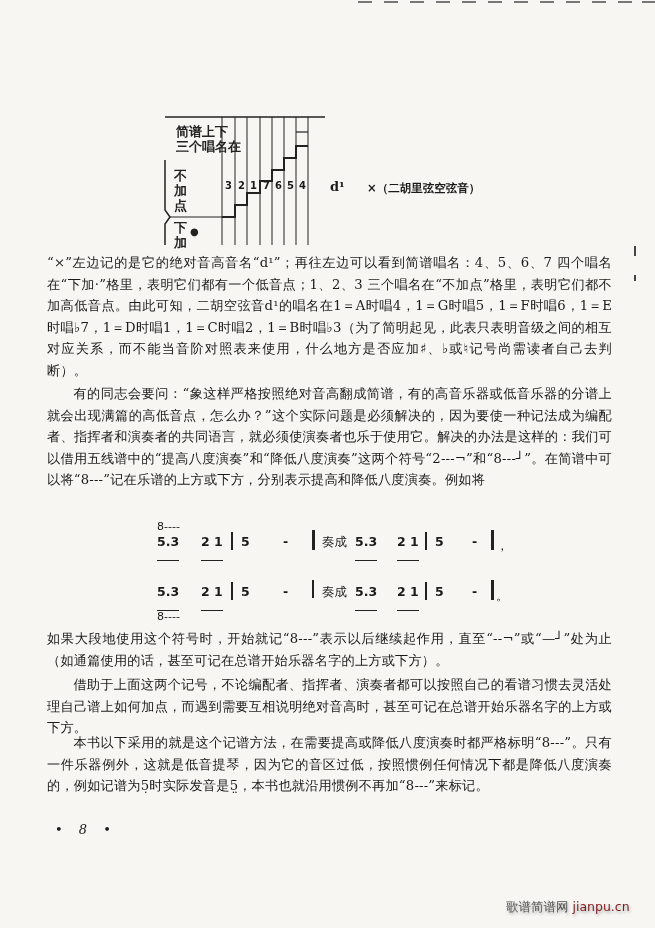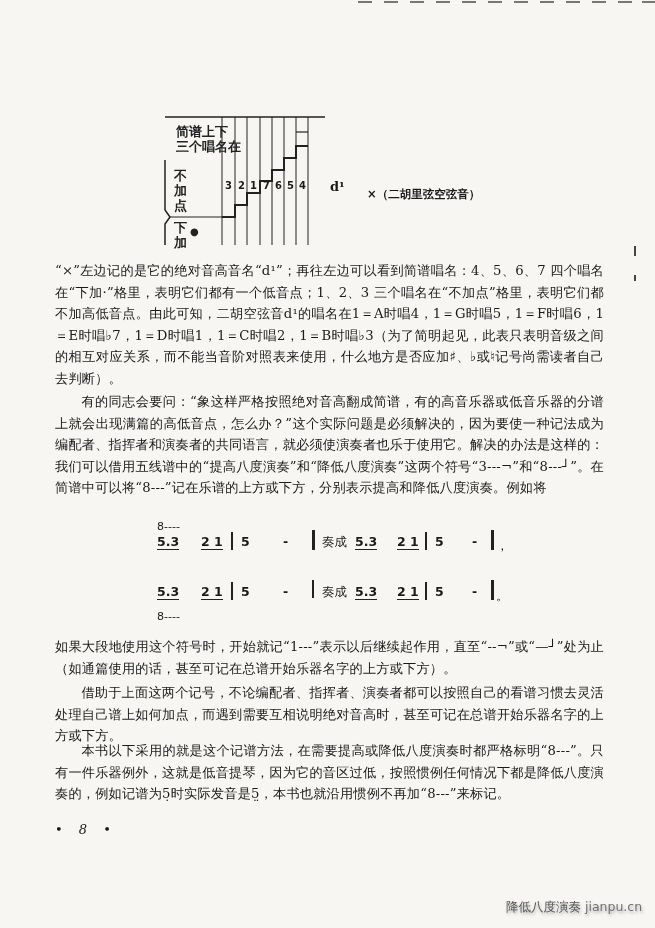--- a/index.html
+++ b/index.html
@@ -11,40 +11,40 @@
     }
     .top-dashes { position: absolute; top: 0; left: 350px; width: 305px; height: 10px; }
     .top-dashes span { position: absolute; top: 1px; height: 2px; width: 14px; background: #777; }
 
     
     .diagram { position: absolute; left: 150px; top: 100px; width: 340px; height: 145px; }
     .diagram .key-title { position: absolute; left: 28px; top: 0; font-size: 12px; font-weight: bold; letter-spacing: 1px; font-family: "DejaVu Sans", sans-serif; }
     .diagram .lbl { position: absolute; font-size: 13px; line-height: 15px; font-family: "DejaVu Sans", sans-serif; font-weight: bold; color: #222; }
     .diagram .num { position: absolute; font-size: 10px; font-weight: bold; font-family: "DejaVu Sans", sans-serif; top: 80px; }
     .diagram .pitch { position: absolute; left: 180px; top: 79px; font-size: 13px; font-weight: bold; font-family: "DejaVu Serif", serif; }
-    .diagram .open-note { position: absolute; left: 217px; top: 81px; font-size: 11.5px; font-weight: bold; font-family: "DejaVu Sans", sans-serif; margin-top: 6px; }
+    .diagram .open-note { position: absolute; left: 217px; top: 81px; font-size: 11.5px; font-weight: bold; font-family: "DejaVu Sans", sans-serif; }
 
     
     .text { position: absolute; left: 47px; width: 565px; font-size: 13.2px; line-height: 21.6px; letter-spacing: 0.2px; }
-    .para { margin: 8px; text-align: justify; }
+    .para { margin: 0; text-align: justify; }
     .indent { text-indent: 2em; }
 
     
     .music { position: absolute; left: 155px; top: 520px; width: 340px; height: 105px; font-family: "DejaVu Sans", sans-serif; font-weight: bold; font-size: 12.5px; }
     .m-row { position: absolute; left: 0; height: 24px; width: 340px; }
     .m-row span { position: absolute; }
     .oct { position: absolute; font-size: 11px; font-weight: normal; font-family: "DejaVu Sans", sans-serif; }
-    .ul1 { border-bottom: 1.5px solid #222; padding-bottom: 0; }
+    .ul1 { border-bottom: 1.5px solid #222; padding-bottom: 11px; }
     .bar { width: 1.5px; height: 18px; background: #222; display: inline-block; }
     .endbar { width: 3px; height: 20px; background: #222; display: inline-block; }
     .cn { font-family: "DejaVu Serif", serif; font-weight: normal; }
 
     .page-num { position: absolute; left: 55px; top: 822px; font-size: 13px; font-style: italic; letter-spacing: 6px; }
     .watermark { position: absolute; left: 506px; top: 899px; font-size: 12.5px; color: #555; font-family: "DejaVu Serif", serif; text-shadow: 1px 2px 3px #aaa; }
-    .watermark .latin { font-family: "DejaVu Sans", sans-serif; color: #737373; }
+    .watermark .latin { font-family: "DejaVu Sans", sans-serif; color: #7f1d1d; }
     .margin-mark { position: absolute; left: 634px; width: 2px; background: #444; }
   </style>
 </head>
 <body>
 
 <div class="top-dashes">
   <span style="left:8px"></span>
     <span style="left:34px"></span>
     <span style="left:60px"></span>
   <span style="left:86px"></span>
@@ -103,21 +103,21 @@
 
   <span class="pitch">d¹</span>
   <span class="open-note">×（二胡里弦空弦音）</span>
 </div>
 
 <div class="text" style="top:252px">
   <p class="para">“×”左边记的是它的绝对音高音名“d¹”；再往左边可以看到简谱唱名：4、5、6、7 四个唱名在“下加·”格里，表明它们都有一个低音点；1、2、3 三个唱名在“不加点”格里，表明它们都不加高低音点。由此可知，二胡空弦音d¹的唱名在1＝A时唱4，1＝G时唱5，1＝F时唱6，1＝E时唱♭7，1＝D时唱1，1＝C时唱2，1＝B时唱♭3（为了简明起见，此表只表明音级之间的相互对应关系，而不能当音阶对照表来使用，什么地方是否应加♯、♭或♮记号尚需读者自己去判断）。</p>
 </div>
 
 <div class="text" style="top:383px">
-  <p class="para indent">有的同志会要问：“象这样严格按照绝对音高翻成简谱，有的高音乐器或低音乐器的分谱上就会出现满篇的高低音点，怎么办？”这个实际问题是必须解决的，因为要使一种记法成为编配者、指挥者和演奏者的共同语言，就必须使演奏者也乐于使用它。解决的办法是这样的：我们可以借用五线谱中的“提高八度演奏”和“降低八度演奏”这两个符号“3---¬”和“8---┘”。在简谱中可以将“8---”记在乐谱的上方或下方，分别表示提高和降低八度演奏。例如将</p>
+  <p class="para indent">有的同志会要问：“象这样严格按照绝对音高翻成简谱，有的高音乐器或低音乐器的分谱上就会出现满篇的高低音点，怎么办？”这个实际问题是必须解决的，因为要使一种记法成为编配者、指挥者和演奏者的共同语言，就必须使演奏者也乐于使用它。解决的办法是这样的：我们可以借用五线谱中的“提高八度演奏”和“降低八度演奏”这两个符号“2---¬”和“8---┘”。在简谱中可以将“8---”记在乐谱的上方或下方，分别表示提高和降低八度演奏。例如将</p>
 </div>
 
 <div class="music">
   <div class="oct" style="left:2px;top:0">8----</div>
   <div class="m-row" style="top:14px">
     <span class="ul1" style="left:2px">5.3</span>
     <span class="ul1" style="left:46px">2 1</span>
     <span style="left:76px;top:-2px" class="bar"></span>
     <span style="left:86px">5</span>
     <span style="left:128px">-</span>
@@ -145,32 +145,32 @@
     <span style="left:270px;top:-2px" class="bar"></span>
     <span style="left:280px">5</span>
     <span style="left:317px">-</span>
     <span style="left:336px;top:-4px" class="endbar"></span>
     <span class="cn" style="left:341px;top:4px">。</span>
   </div>
   <div class="oct" style="left:2px;top:90px">8----</div>
 </div>
 
 <div class="text" style="top:628px">
-  <p class="para">如果大段地使用这个符号时，开始就记“1---”表示以后继续起作用，直至“--¬”或“—┘”处为止（如通篇使用的话，甚至可记在总谱开始乐器名字的上方或下方）。</p>
+  <p class="para">如果大段地使用这个符号时，开始就记“8---”表示以后继续起作用，直至“--¬”或“—┘”处为止（如通篇使用的话，甚至可记在总谱开始乐器名字的上方或下方）。</p>
 </div>
 
 <div class="text" style="top:674px">
   <p class="para indent">借助于上面这两个记号，不论编配者、指挥者、演奏者都可以按照自己的看谱习惯去灵活处理自己谱上如何加点，而遇到需要互相说明绝对音高时，甚至可记在总谱开始乐器名字的上方或下方。</p>
 </div>
 
 <div class="text" style="top:732px">
   <p class="para indent">本书以下采用的就是这个记谱方法，在需要提高或降低八度演奏时都严格标明“8---”。只有一件乐器例外，这就是低音提琴，因为它的音区过低，按照惯例任何情况下都是降低八度演奏的，例如记谱为5̣时实际发音是5̤，本书也就沿用惯例不再加“8---”来标记。</p>
 </div>
 
 <div class="margin-mark" style="top:246px;height:10px"></div>
 <div class="margin-mark" style="top:275px;height:6px"></div>
 
 <div class="page-num">• 8 •</div>
 
 <div class="watermark">
-  <span>降低八度演奏</span>
+  <span>歌谱简谱网</span>
   <span class="latin">jianpu.cn</span>
 </div>
 
 </body></html>

